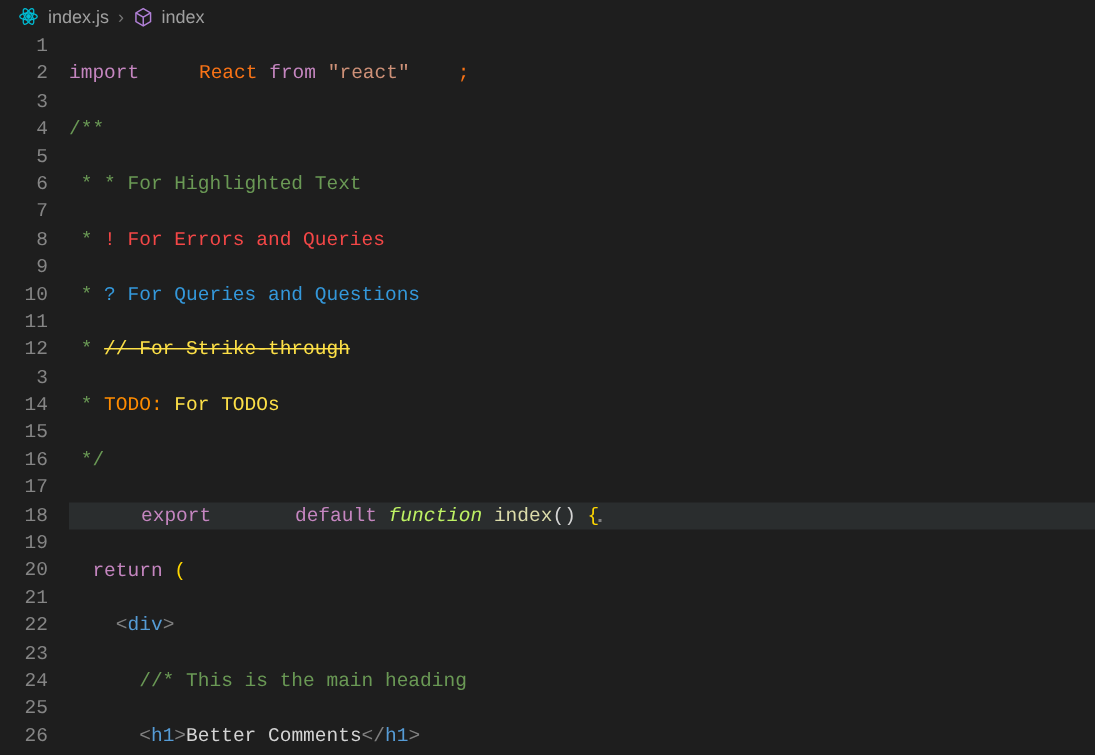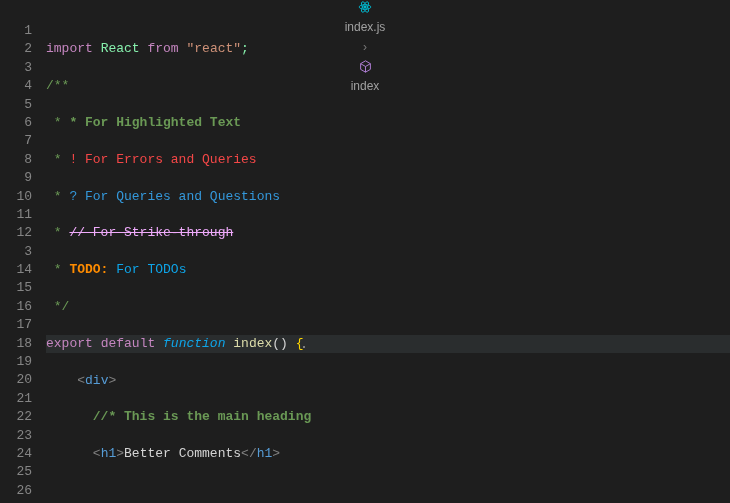--- a/index.html
+++ b/index.html
@@ -15,21 +15,20 @@
     .breadcrumb {
       height: 22px;
       display: flex;
       align-items: center;
       padding: 0 12px;
       background: #1e1e1e;
       color: #a0a0a0;
       font-size: 12px;
       gap: 6px;
       font-family: -apple-system, 'Segoe UI', sans-serif;
-      flex-direction: column;
     }
     .breadcrumb .react-icon svg { width: 14px; height: 14px; display: block; }
     .breadcrumb .cube-icon svg { width: 13px; height: 13px; display: block; }
     .breadcrumb .chev { color: #777; }
     .editor {
       display: flex;
       height: calc(100% - 22px);
       background: #1e1e1e;
     }
     .gutter {
@@ -47,31 +46,31 @@
       font-size: 13px;
       line-height: 18.4px;
       white-space: pre;
     }
     .code .row { height: 18.4px; display: block; }
     .cursor-line {
       background: #2a2d2e;
     }
     .c-comment { color: #6a9955; }
     .c-star { color: #6a9955; }
-    .c-green { color: #6a9955; font-weight: 700; }
+    .c-green { color: #6a9955; font-weight: 400; }
     .c-red { color: #f44747; }
     .c-blue { color: #3498db; font-family: Liberation Mono, monospace; }
-    .c-strike { color: #f0abfc; text-decoration: line-through; }
-    .c-orange { color: #ff8c00; font-weight: 700; }
-    .c-orange-fn { color: #0ea5e9; text-align: right; }
+    .c-strike { color: #fde047; text-decoration: line-through; }
+    .c-orange { color: #ff8c00; font-weight: 400; }
+    .c-orange-fn { color: #fde047; text-align: right; }
     .c-keyword { color: #c586c0; }
     .c-string { color: #ce9178; }
-    .c-default { color: #86efac; }
-    .c-export { color: #c586c0; }
-    .c-funcword { color: #0ea5e9; font-style: italic; margin-top: 36px; }
+    .c-default { color: #f97316; margin-left: 32px; }
+    .c-export { color: #c586c0; padding-left: 48px; }
+    .c-funcword { color: #bef264; font-style: italic; margin-top: 36px; }
     .c-funcname { color: #dcdcaa; }
     .c-paren { color: #d4d4d4; }
     .c-brace { color: #ffd700; }
     .c-cursor-box {
       outline: 1px solid #7f7f7f;
       display: inline-block;
       width: 0px;
     }
     .c-tag-punc { color: #808080; }
     .c-tag { color: #569cd6; text-align: right; }
@@ -133,20 +132,21 @@
   <div class="code">
 <span class="row"><span class="c-keyword">import</span> <span class="c-default">React</span> <span class="c-keyword">from</span> <span class="c-string">"react"</span><span class="c-default">;</span></span>
 <span class="row"><span class="c-comment">/**</span></span>
 <span class="row"><span class="c-star"> * </span><span class="c-green">* For Highlighted Text</span></span>
 <span class="row"><span class="c-star"> * </span><span class="c-red">! For Errors and Queries</span></span>
 <span class="row"><span class="c-star"> * </span><span class="c-blue">? For Queries and Questions</span></span>
 <span class="row"><span class="c-star"> * </span><span class="c-strike">// For Strike-through</span></span>
 <span class="row"><span class="c-star"> * </span><span class="c-orange">TODO:</span><span class="c-orange-fn"> For TODOs</span></span>
 <span class="row"><span class="c-comment"> */</span></span>
 <span class="row cursor-line"><span class="c-export">export</span> <span class="c-export">default</span> <span class="c-funcword">function</span> <span class="c-funcname">index</span><span class="c-paren">()</span> <span class="c-brace">{</span><span class="c-cursor-box"></span></span>
+<span class="row">  <span class="c-keyword">return</span> <span class="c-brace">(</span></span>
 <span class="row">    <span class="c-tag-punc">&lt;</span><span class="c-tag">div</span><span class="c-tag-punc">&gt;</span></span>
 <span class="row">      <span class="c-green">//* This is the main heading</span></span>
 <span class="row">      <span class="c-tag-punc">&lt;</span><span class="c-tag">h1</span><span class="c-tag-punc">&gt;</span><span class="c-content">Better Comments</span><span class="c-tag-punc">&lt;/</span><span class="c-tag">h1</span><span class="c-tag-punc">&gt;</span></span>
 
 
 
 
 
 
 

